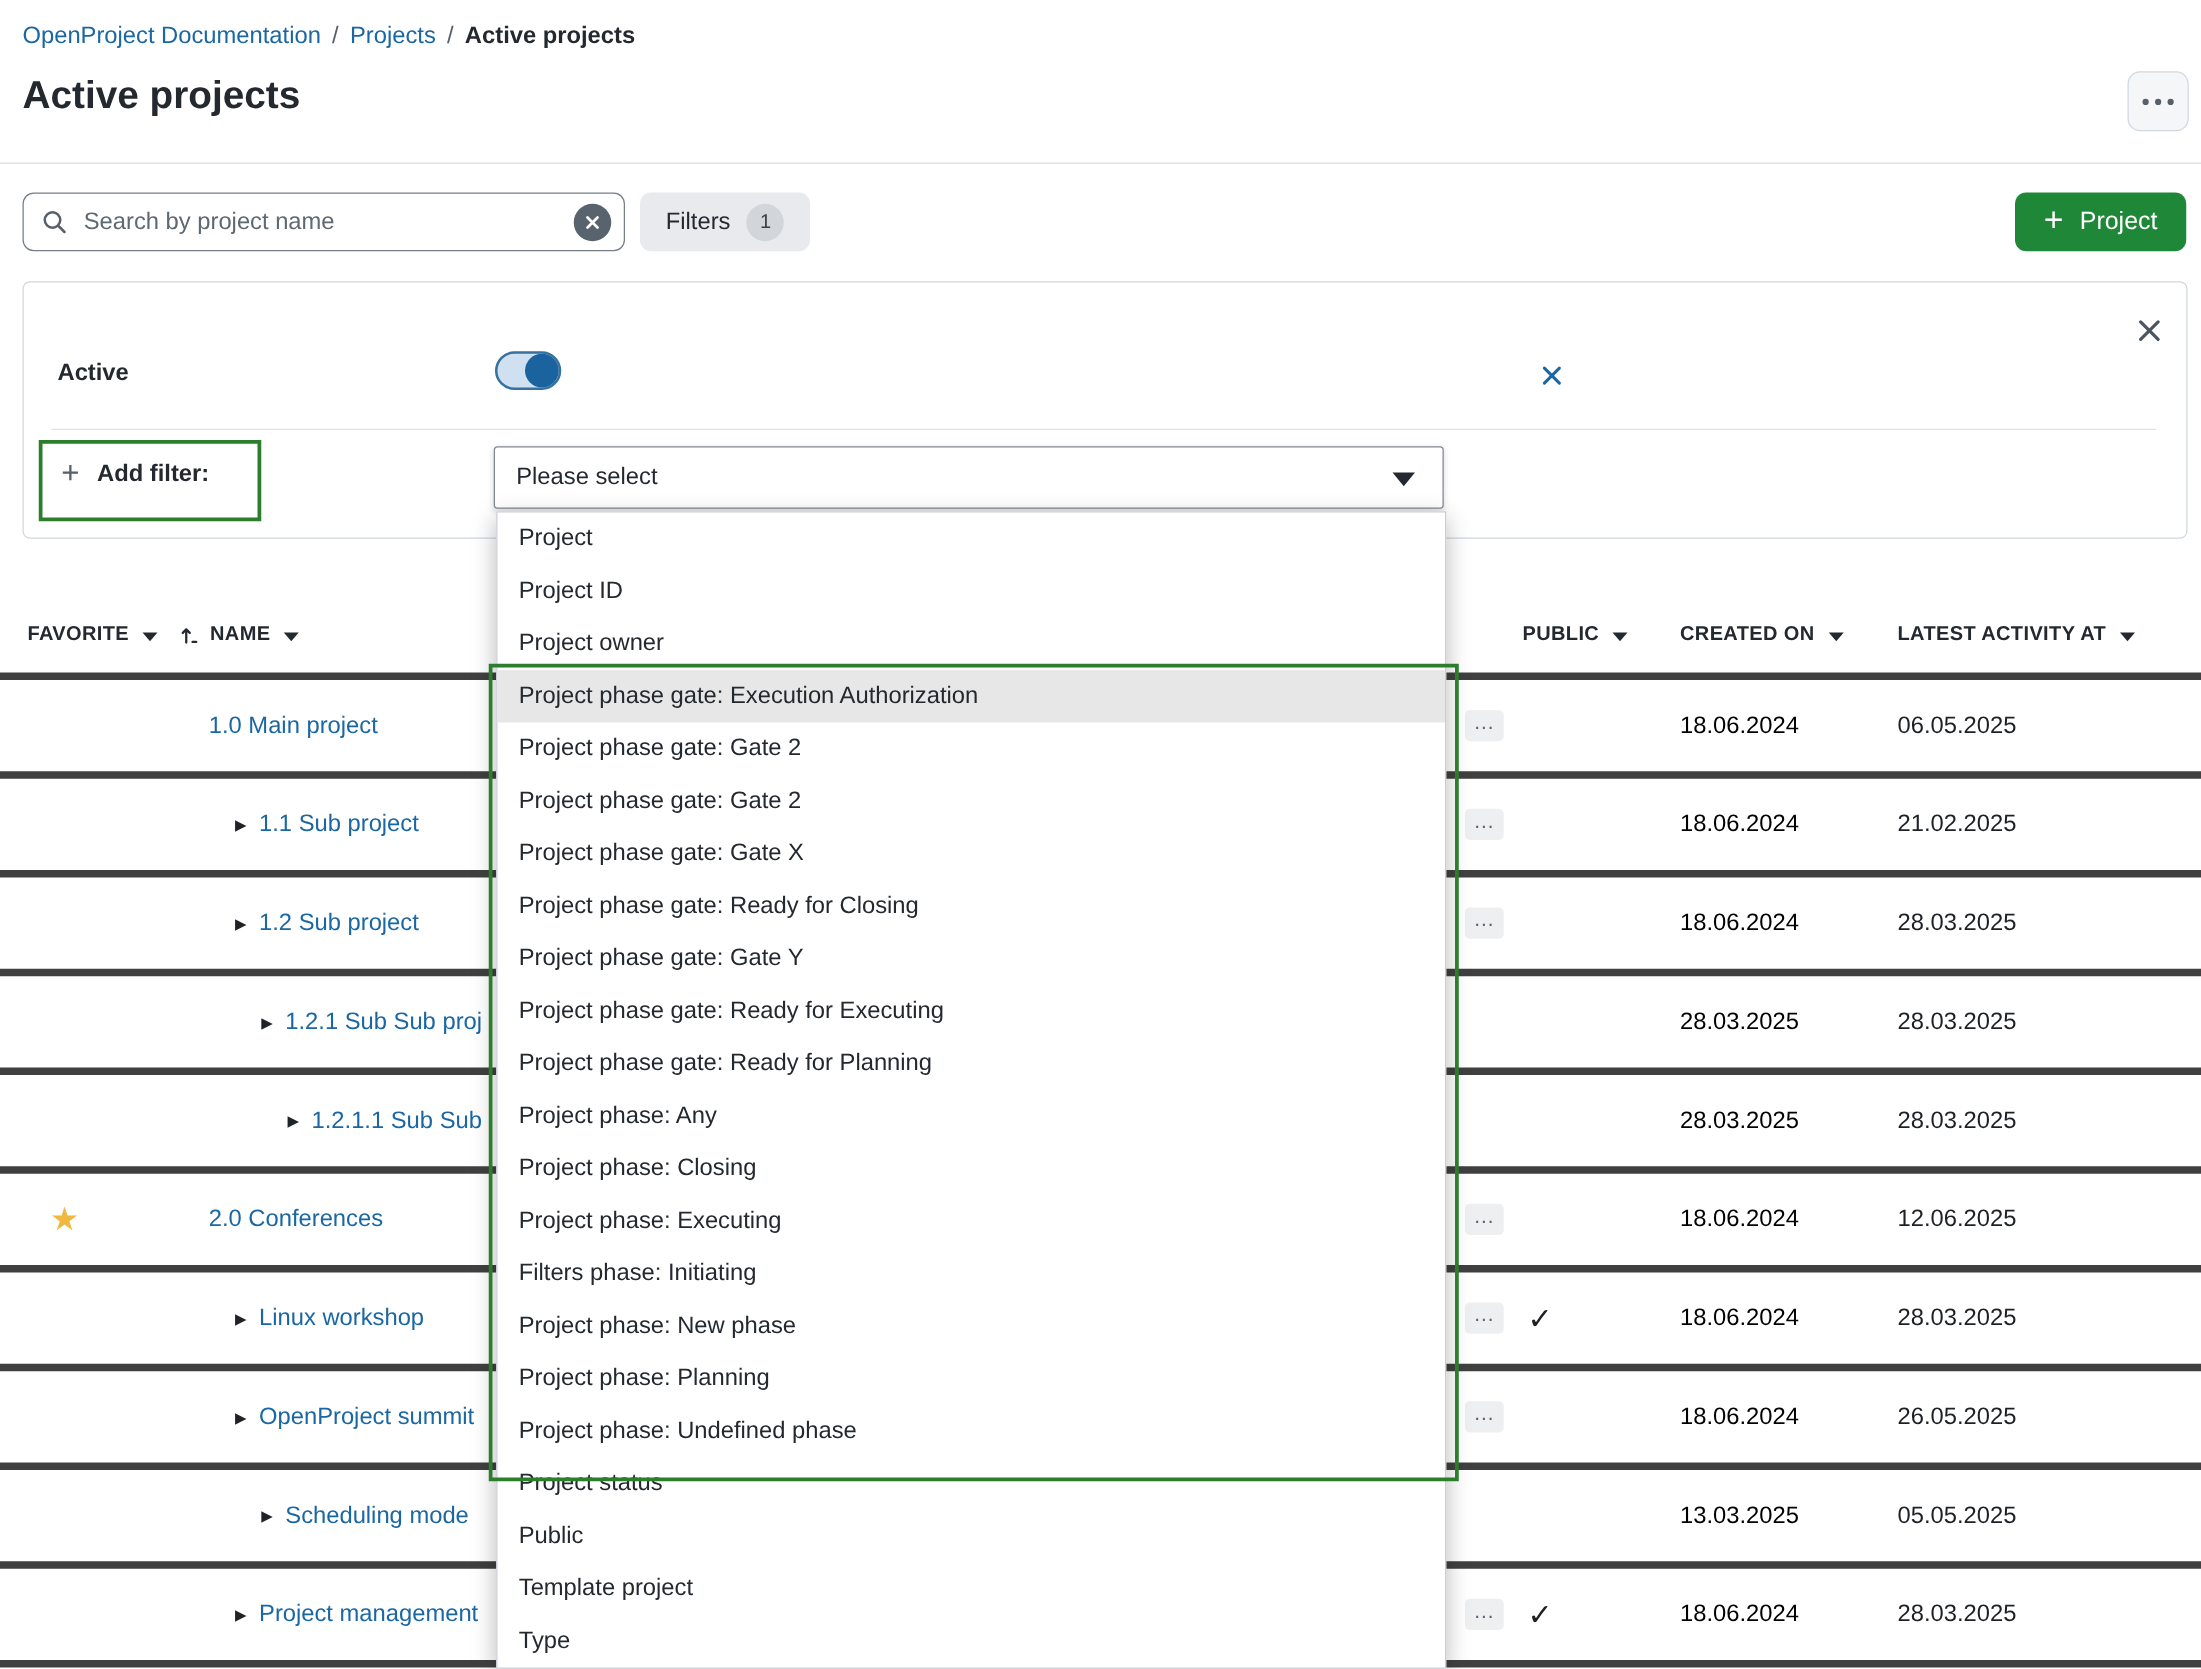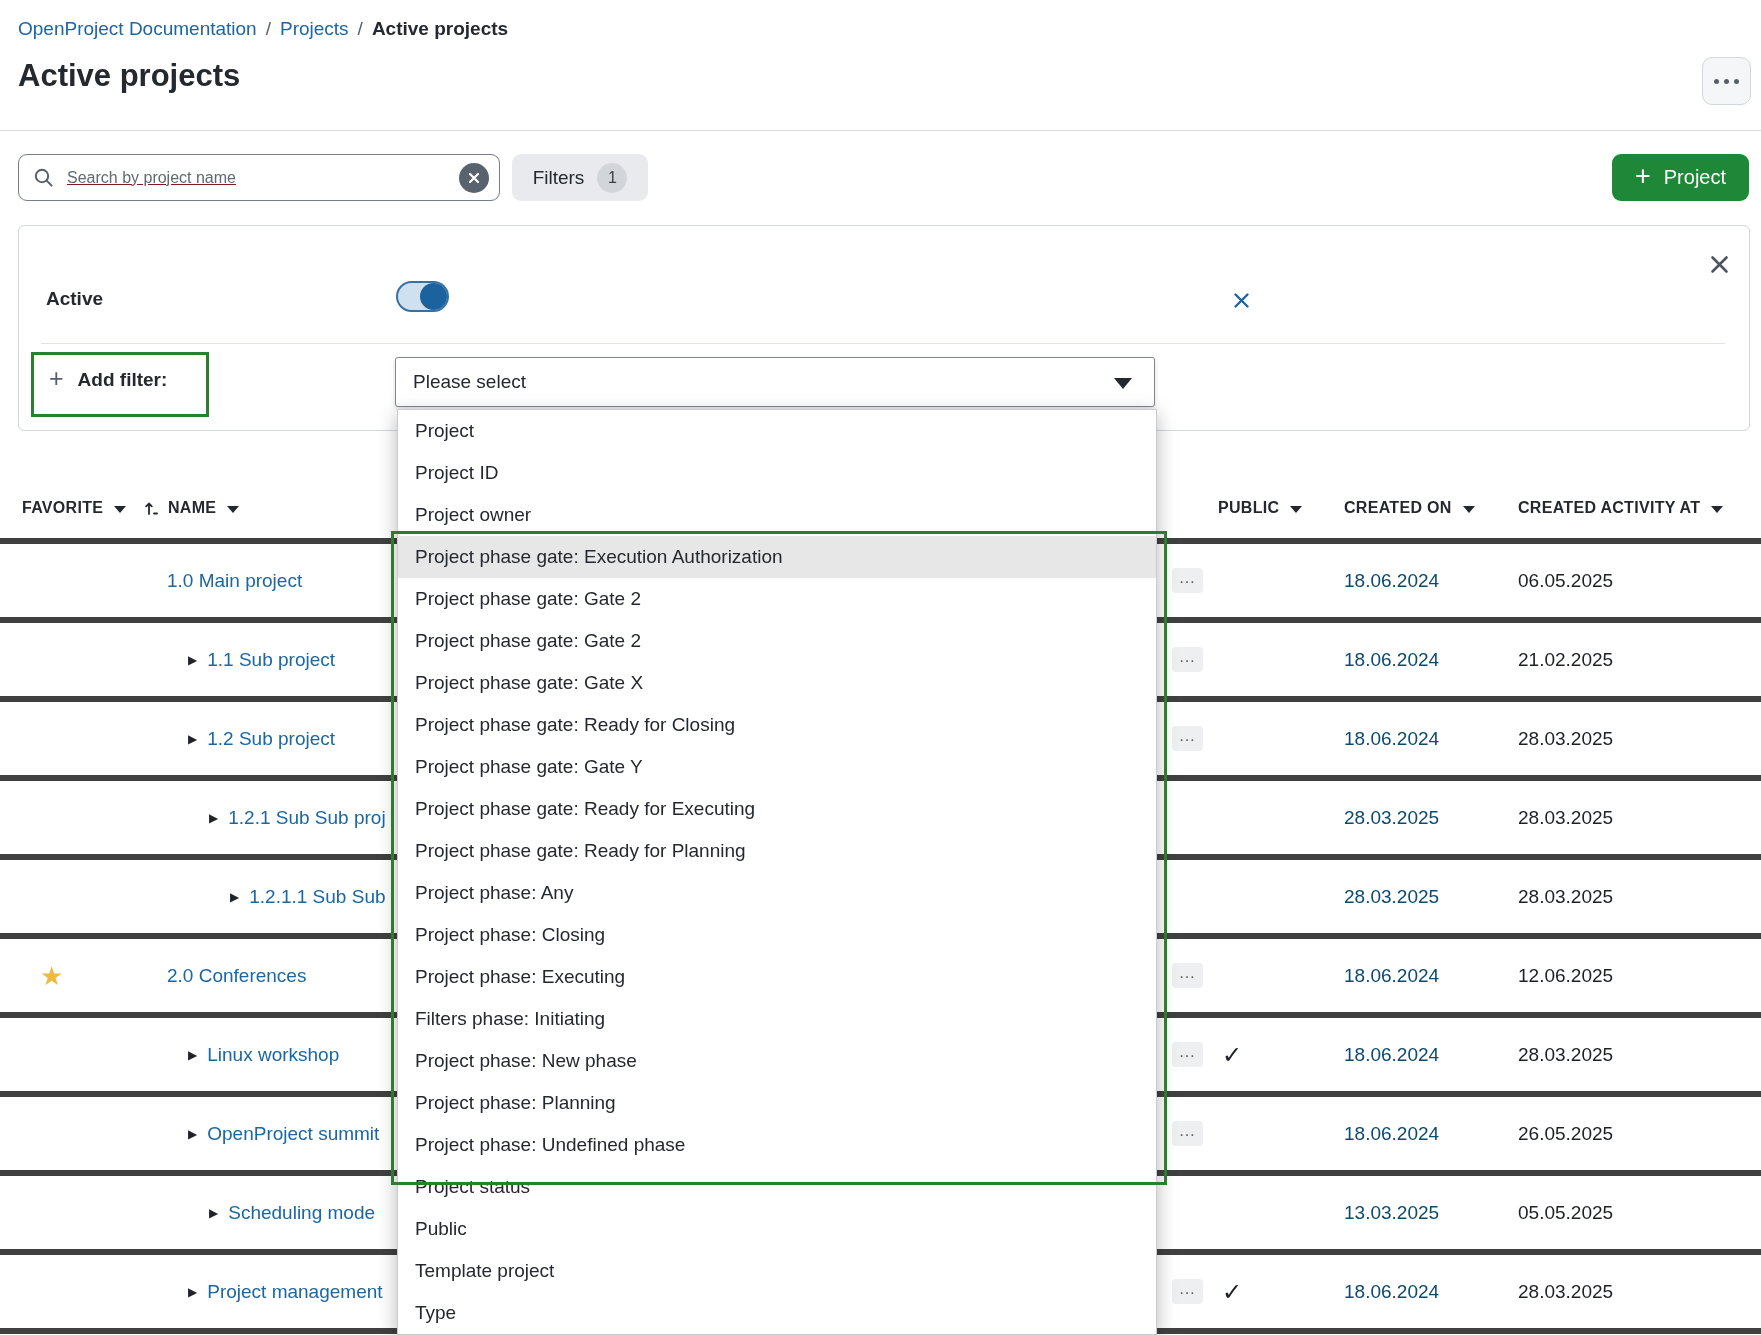--- a/index.html
+++ b/index.html
@@ -14,21 +14,21 @@
   .bc-current{color:#24292f;font-weight:700;}
   .page-title{position:absolute;left:18px;top:58px;font-size:31px;font-weight:700;color:#24292f;}
   .kebab{position:absolute;left:1702px;top:57px;width:47px;height:46px;border:1px solid #d0d7de;border-radius:10px;
     background:#f4f6f8;display:flex;align-items:center;justify-content:center;gap:5px;cursor:pointer;}
   .kebab .dot{width:5px;height:5px;border-radius:50%;background:#57606a;}
   .top-divider{position:absolute;left:0;top:130px;width:1761px;height:1px;background:#d8dce0;}
 
   
   .search-box{position:absolute;left:18px;top:154px;width:482px;height:47px;border:1.5px solid #757e87;border-radius:9px;
     display:flex;align-items:center;padding:0 10px 0 14px;box-sizing:border-box;background:#fff;}
-  .search-box input{flex:1;border:none;outline:none;font-size:16px;font-family:inherit;color:#7f1d1d;background:transparent;margin-left:11px;min-width:0;text-decoration:underline;}
+  .search-box input{flex:1;border:none;outline:none;font-size:19px;font-family:inherit;color:#7f1d1d;background:transparent;margin-left:11px;min-width:0;}
   .search-box input::placeholder{color:#5f6972;opacity:1;}
   .search-clear{width:30px;height:30px;border-radius:50%;background:#59636d;display:flex;align-items:center;justify-content:center;cursor:pointer;flex:0 0 auto;}
   .filters-btn{position:absolute;left:512px;top:154px;width:136px;height:47px;background:#e8eaee;border-radius:9px;
     display:flex;align-items:center;justify-content:center;gap:13px;font-size:19px;color:#24292f;cursor:pointer;}
   .filters-badge{width:30px;height:30px;border-radius:50%;background:#d2d6db;display:flex;align-items:center;justify-content:center;font-size:16px;color:#3a4149;}
   .project-btn{position:absolute;left:1612px;top:154px;width:137px;height:47px;background:var(--green);border-radius:9px;
     color:#fff;display:flex;align-items:center;justify-content:center;gap:13px;font-size:20px;cursor:pointer;}
   .project-plus{font-size:27px;font-weight:400;line-height:1;margin-top:-3px;}
 
   
@@ -66,21 +66,21 @@
   .t-row{position:relative;height:73px;border-top:6px solid #404040;}
   .cell{position:absolute;top:0;height:100%;display:flex;align-items:center;}
   .c-fav{left:40px;}
   .star{font-size:26px;color:var(--star);cursor:pointer;font-family:"DejaVu Sans",sans-serif;line-height:1;}
   .row-tri{font-size:12px;color:#1f2328;margin-right:10px;cursor:pointer;font-family:"DejaVu Sans",sans-serif;}
   .row-link{font-size:19px;color:var(--link);cursor:pointer;white-space:nowrap;}
   .c-action{left:1172px;}
   .pill{width:31px;height:25px;border-radius:4px;background:#edeff1;color:#5c646d;display:flex;align-items:center;justify-content:center;
     font-size:17px;letter-spacing:1px;cursor:pointer;padding-bottom:6px;box-sizing:border-box;}
   .c-public{left:1222px;font-size:24px;font-weight:700;color:#1d2125;font-family:"DejaVu Sans",sans-serif;}
-  .c-created{left:1344px;font-size:19px;color:#0c4a6e;}
+  .c-created{left:1344px;font-size:19px;color:#000000;}
   .c-latest{left:1518px;font-size:19px;color:#1d2125;}
 </style>
 </head>
 <body>
 
 <div id="app">
 
   <div class="breadcrumb">
     <span class="bc-link">OpenProject Documentation</span>
     <span class="bc-sep">/</span>
@@ -196,21 +196,21 @@
     </div>
     <div class="th" style="left:1218px">
       <span>PUBLIC</span>
       <span class="caret-down"></span>
     </div>
     <div class="th" style="left:1344px">
       <span>CREATED ON</span>
       <span class="caret-down"></span>
     </div>
     <div class="th" style="left:1518px">
-      <span>CREATED ACTIVITY AT</span>
+      <span>LATEST ACTIVITY AT</span>
       <span class="caret-down"></span>
     </div>
   </div>
 
   <div class="rows" id="rows">
       <div class="t-row">
         <div class="cell c-fav"></div>
         <div class="cell" style="left: 167px;">
           <span class="row-link">1.0 Main project</span>
         </div>

